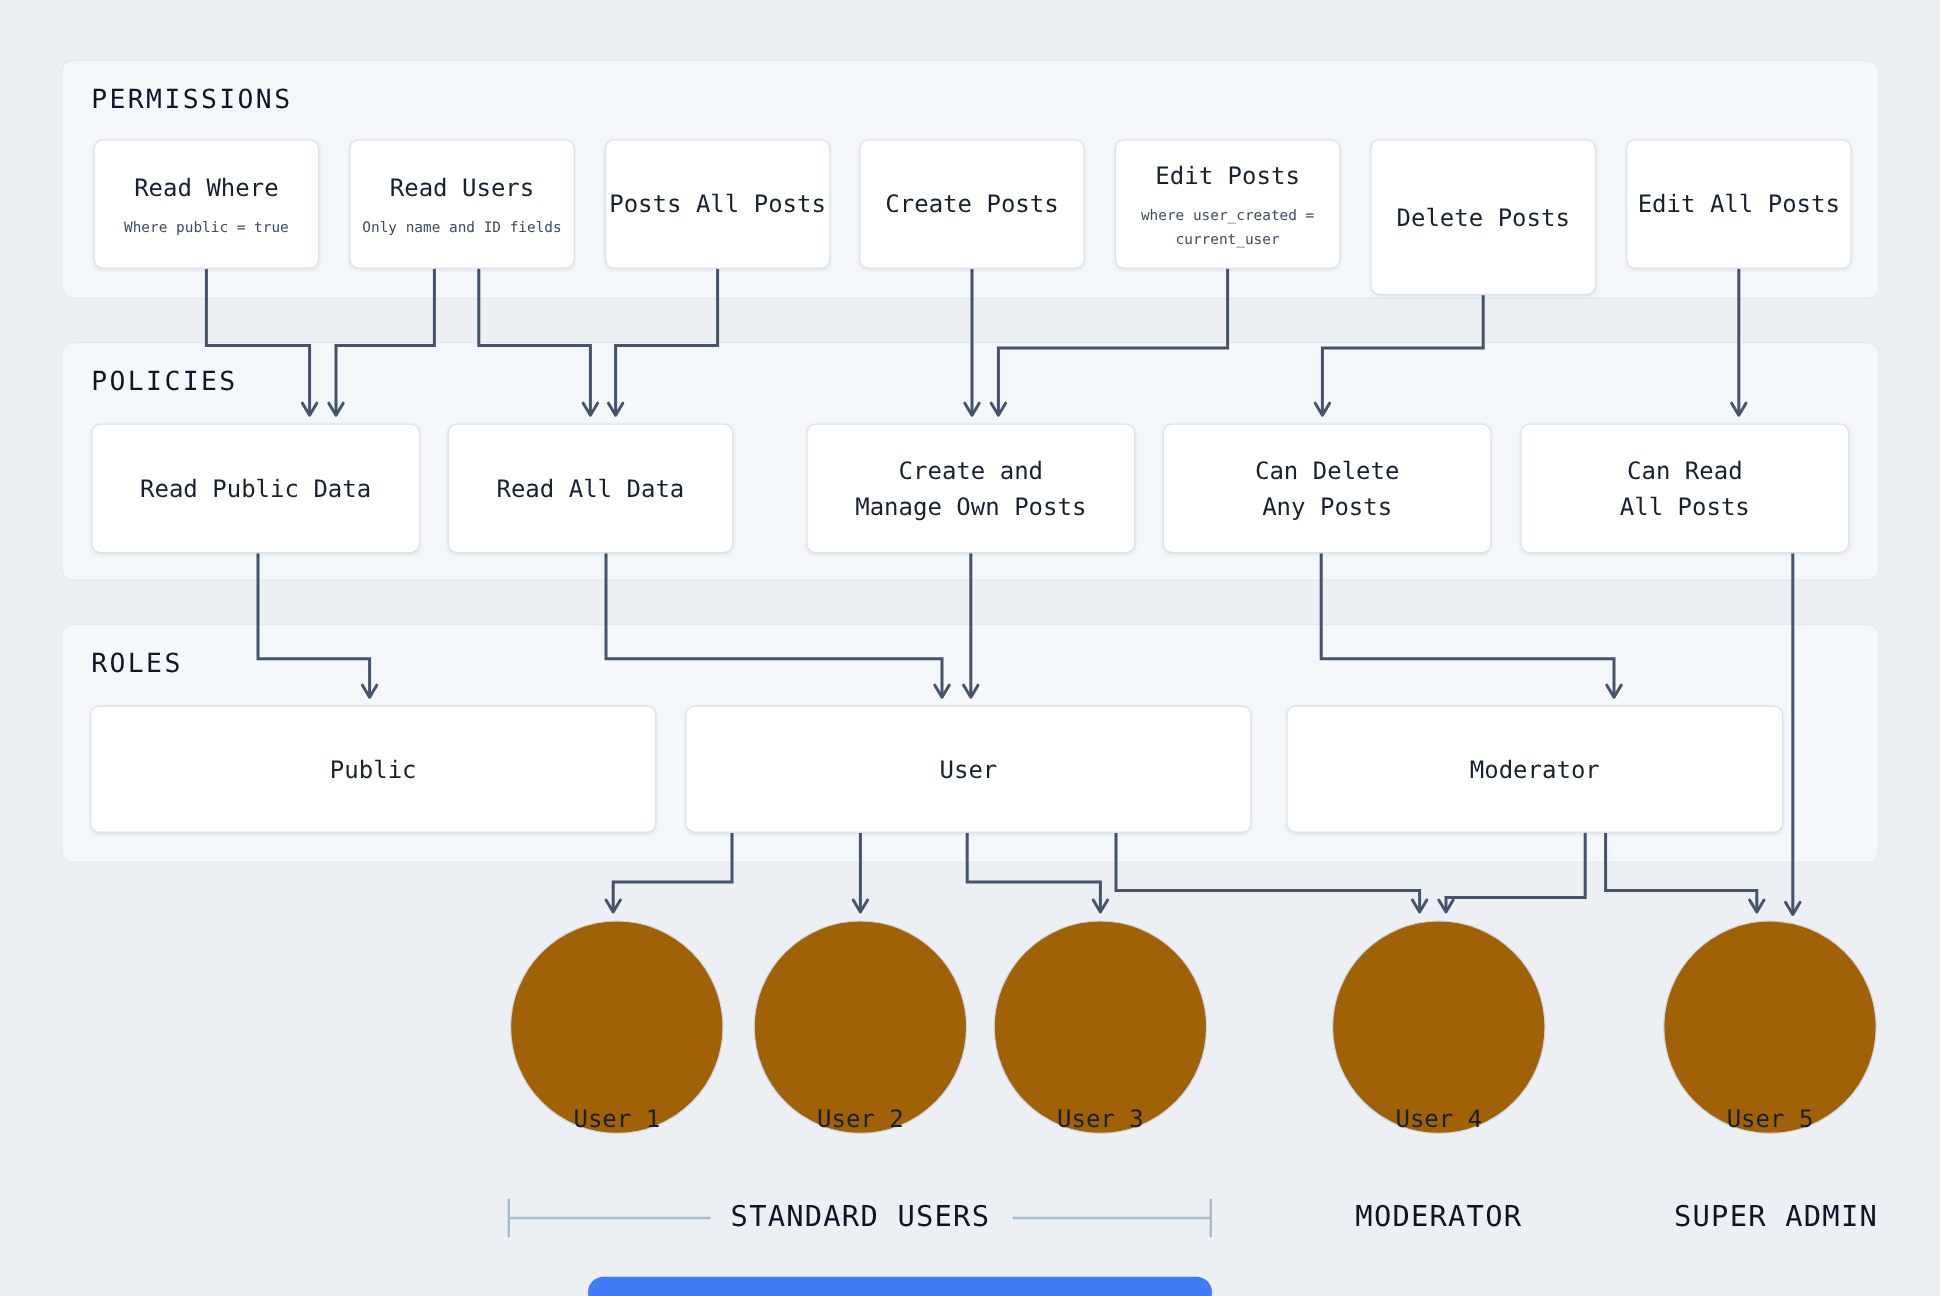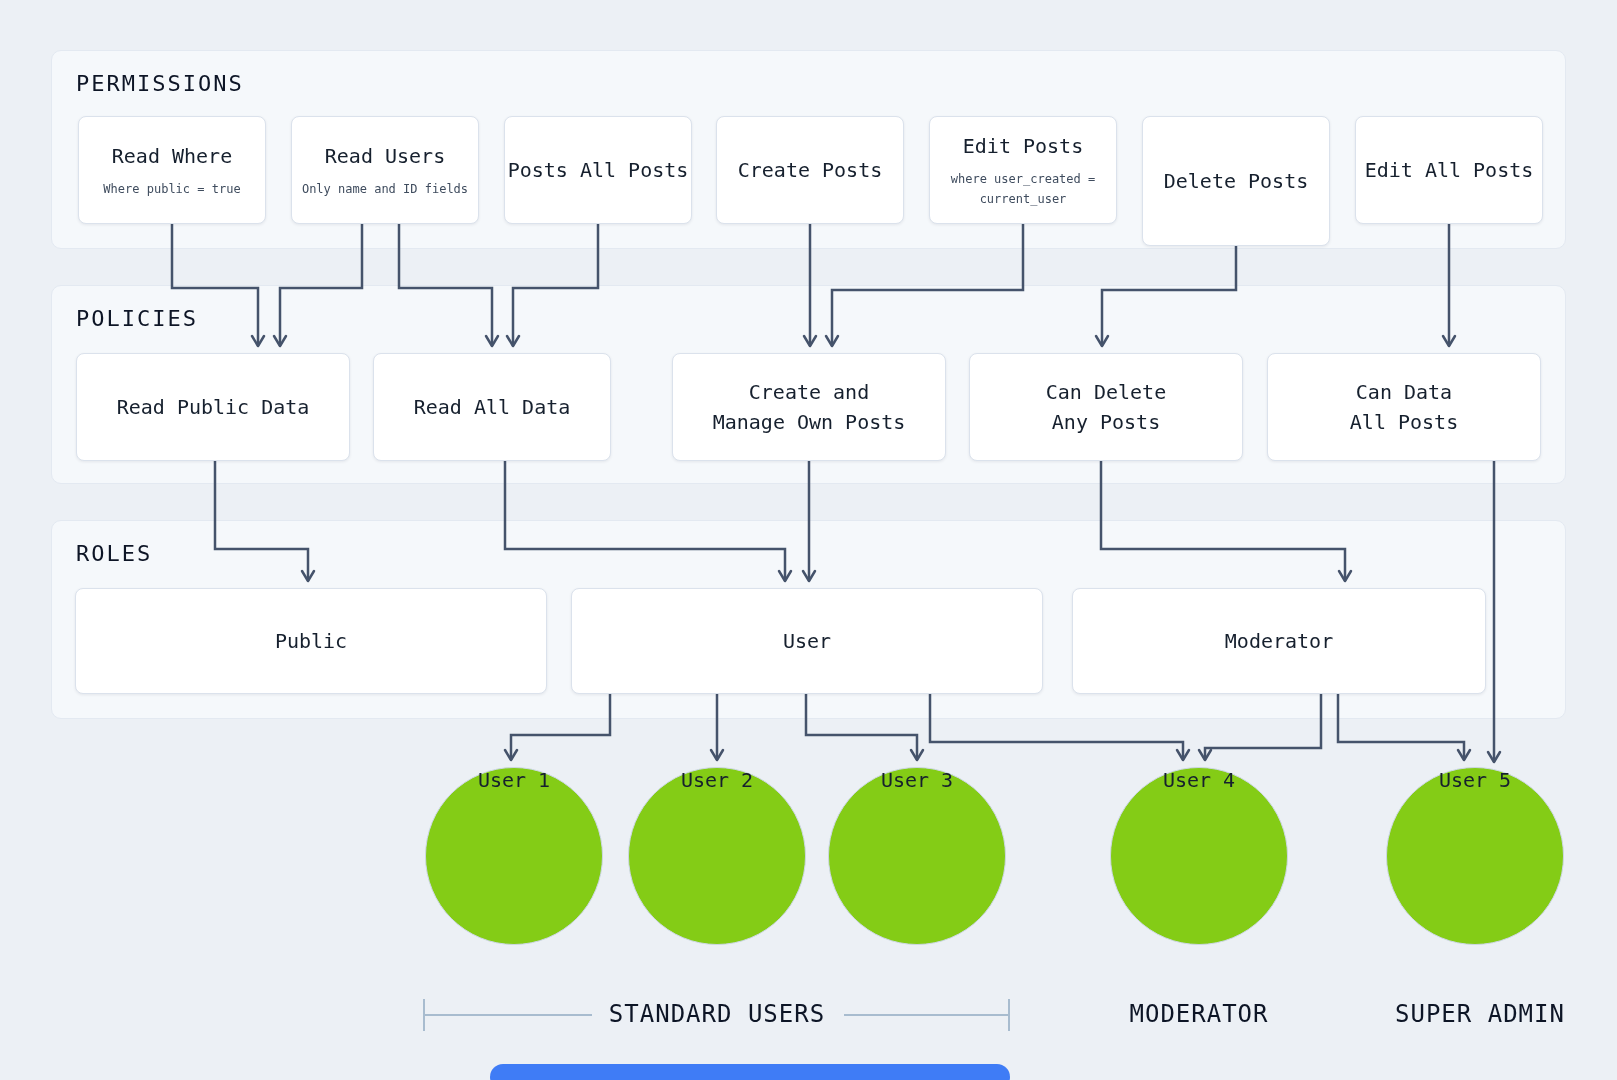--- a/index.html
+++ b/index.html
@@ -20,22 +20,22 @@
   .node{
     position:absolute;background:#ffffff;border:1px solid #dbe2ec;border-radius:8px;
     box-shadow:0 1px 3px rgba(20,30,55,.08);
     display:flex;flex-direction:column;align-items:center;justify-content:center;
     gap:9px;text-align:center;z-index:10;box-sizing:border-box;
   }
   .node-title{font-size:20px;color:#16202e;white-space:pre-line;line-height:1.5;}
   .node-sub{font-size:12px;color:#3f4c5e;white-space:pre-line;line-height:1.6;}
   .user-circle{
     position:absolute;top:767px;width:178px;height:178px;border-radius:50%;
-    background:#84cc16;border:1.5px solid #ccd7e4;
-    display:flex;align-items:flex-start;justify-content:center;
+    background:#a16207;border:1.5px solid #ccd7e4;
+    display:flex;align-items:flex-end;justify-content:center;
     font-size:20px;color:#16202e;z-index:10;box-sizing:border-box;
   }
   .group-label{
     position:absolute;top:1000px;transform:translateX(-50%);
     font-size:24px;font-weight:400;letter-spacing:1px;color:#0d1526;
     white-space:nowrap;z-index:10;
   }
   #wires{position:absolute;left:0;top:0;z-index:5;}
   .bottom-bar{
     position:absolute;left:490px;top:1064px;width:520px;height:26px;
@@ -127,21 +127,21 @@
 </div>
 <div class="node" style="left:672px;top:353px;width:274px;height:108px">
   <div class="node-title">Create and
 Manage Own Posts</div>
 </div>
 <div class="node" style="left:969px;top:353px;width:274px;height:108px">
   <div class="node-title">Can Delete
 Any Posts</div>
 </div>
 <div class="node" style="left:1267px;top:353px;width:274px;height:108px">
-  <div class="node-title">Can Data
+  <div class="node-title">Can Read
 All Posts</div>
 </div>
 
 <div class="node" style="left:75px;top:588px;width:472px;height:106px">
   <div class="node-title">Public</div>
 </div>
 <div class="node" style="left:571px;top:588px;width:472px;height:106px">
   <div class="node-title">User</div>
 </div>
 <div class="node" style="left:1072px;top:588px;width:414px;height:106px">

